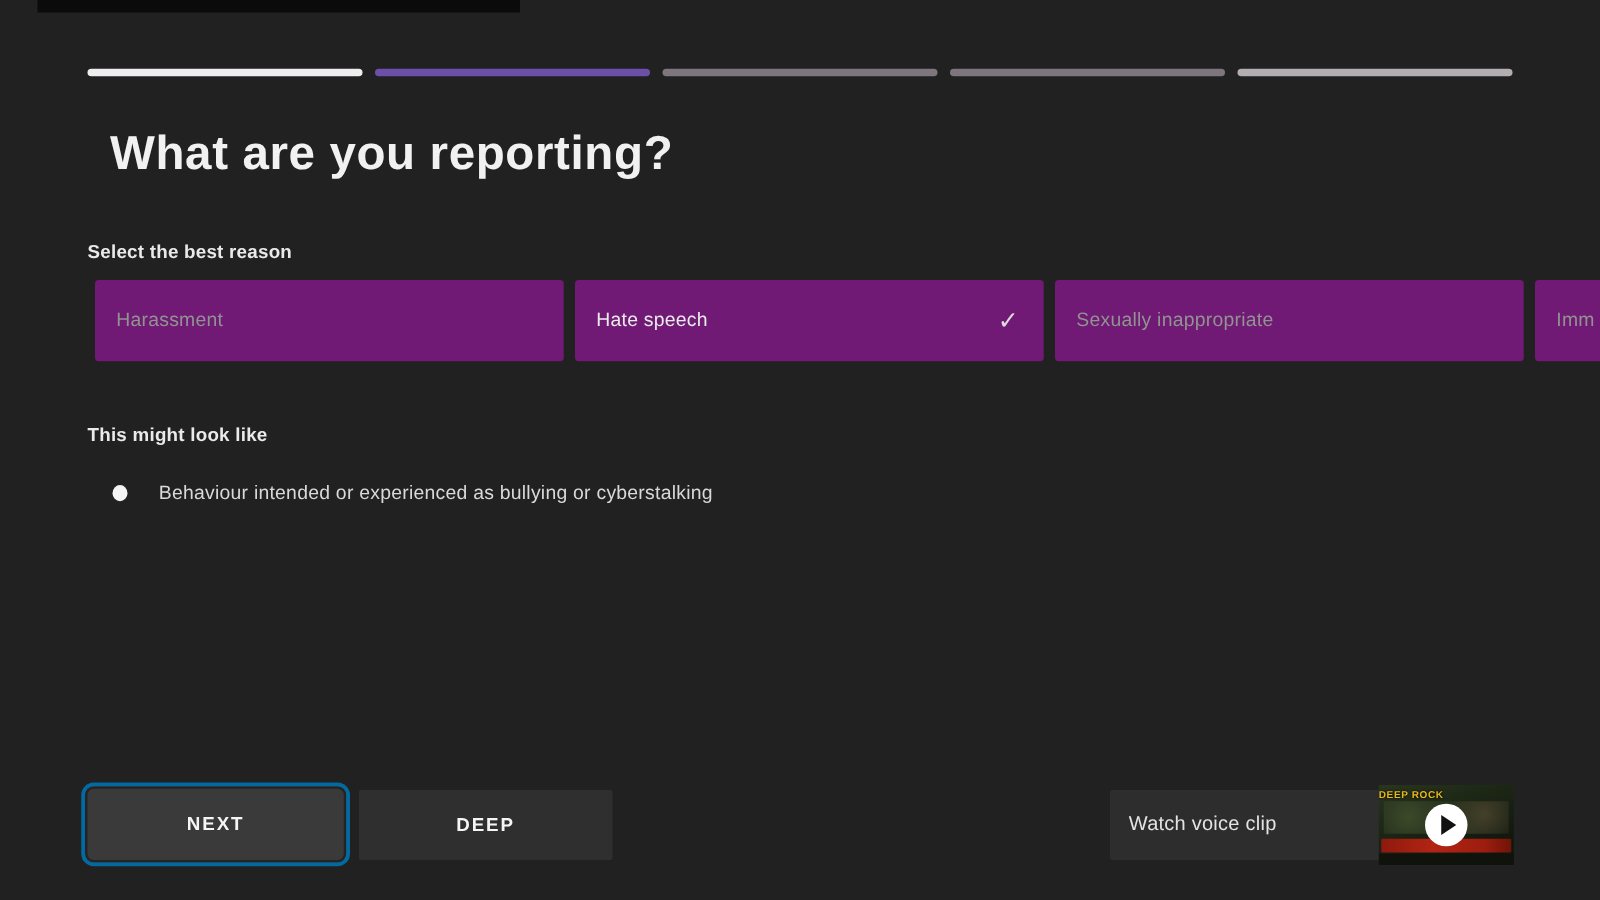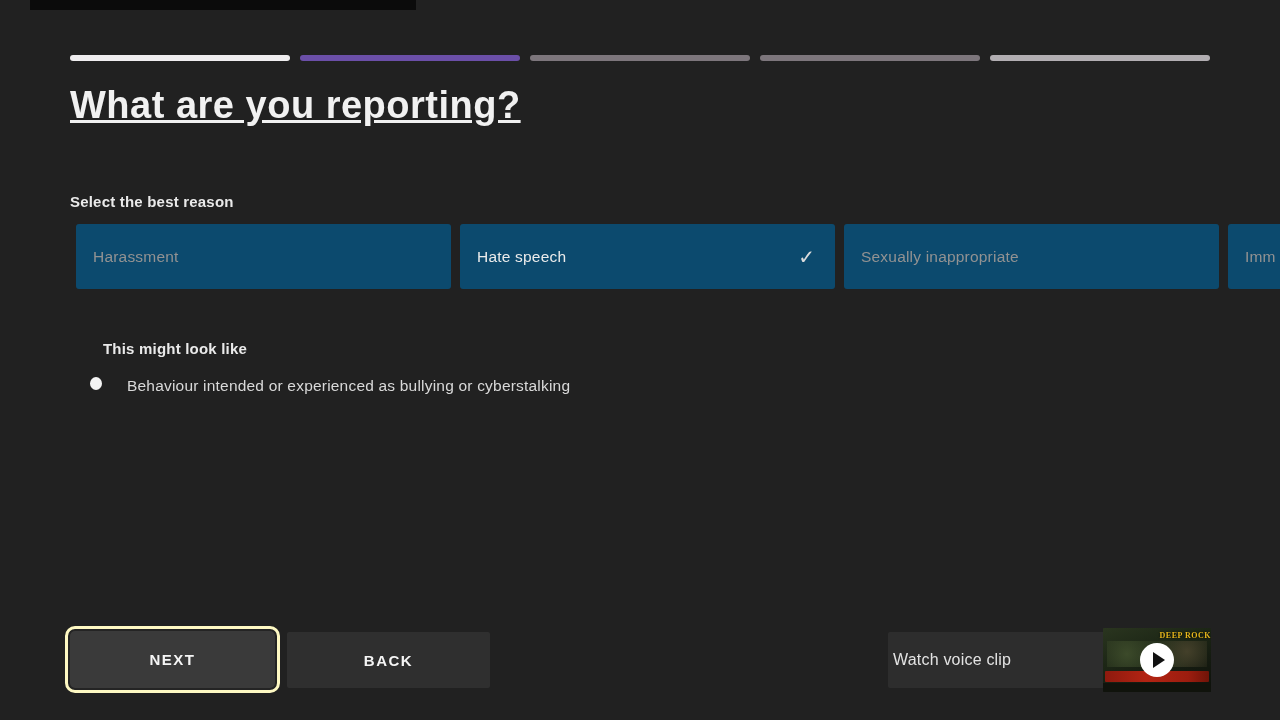--- a/index.html
+++ b/index.html
@@ -28,70 +28,69 @@
   .section-label{
     position:absolute;left:70px;
     font-size:15px;font-weight:700;color:#eaeaea;letter-spacing:.2px;
   }
   .reason-label{top:193px;}
   .cards{
     position:absolute;left:76px;top:224px;height:65px;
     display:flex;gap:9px;
   }
   .card{
-    width:375px;height:65px;background:#0c4a6e;border-radius:3px;
+    width:375px;height:65px;background:#701a75;border-radius:3px;
     display:flex;align-items:center;box-sizing:border-box;
     padding:0 20px 0 17px;flex:0 0 auto;cursor:pointer;
   }
   .card .card-label{font-size:15.5px;color:#929292;letter-spacing:.2px;flex:1;}
   .card.selected .card-label{color:#ebebeb;}
   .card .check{font-size:20px;color:#dcdcdc;line-height:1;}
   .card.partial{width:375px;}
   
-  .examples-label{top:340px;margin-left:33px;}
+  .examples-label{top:340px;}
   .bullets{position:absolute;left:90px;top:377px;}
-  .bullet-row{display:flex;height:35px;}
+  .bullet-row{display:flex;align-items:center;height:35px;}
   .bullet-dot{
     width:12px;height:13px;border-radius:50%;background:#f4f4f4;
     margin-right:25px;flex:0 0 auto;
   }
   .bullet-text{font-size:15.5px;color:#d9d9d9;letter-spacing:.2px;}
   
   .btn{
     position:absolute;display:flex;align-items:center;justify-content:center;
     font-size:15px;font-weight:700;color:#f5f5f5;letter-spacing:1.5px;
     cursor:pointer;box-sizing:border-box;
   }
   .btn-next{
     left:65px;top:626px;width:215px;height:67px;
-    background:#3a3a3a;border:3px solid #fef9c3;border-radius:10px;
+    background:#3a3a3a;border:3px solid #0369a1;border-radius:10px;
     box-shadow:inset 0 0 0 2px #242424;
   }
   .btn-back{
     left:287px;top:632px;width:203px;height:56px;
     background:#2f2f2f;border-radius:2px;
   }
   .watch-strip{
     position:absolute;left:888px;top:632px;width:322px;height:56px;
     background:#2d2d2d;border-radius:2px;cursor:pointer;
   }
   .watch-label{
-    position:absolute;left:5px;top:0;height:56px;display:flex;align-items:center;
+    position:absolute;left:15px;top:0;height:56px;display:flex;align-items:center;
     font-size:16px;color:#e3e3e3;letter-spacing:.2px;font-weight:400;
   }
   .thumb{
     position:absolute;left:215px;top:-4px;width:108px;height:64px;
     background:linear-gradient(160deg,#2a351f 0%,#1d2716 35%,#141a10 70%,#0e120b 100%);
     overflow:hidden;border-radius:1px;
   }
   .thumb-title{
-    position:absolute;left:0;right:0;top:3px;text-align:right;
+    position:absolute;left:0;right:17px;top:3px;text-align:left;
     font-size:8px;font-weight:700;color:#e8b81c;letter-spacing:.5px;
     text-shadow:0 0 2px #000;
-    font-family:Liberation Serif, serif;
   }
   .thumb-art{
     position:absolute;left:4px;right:4px;top:13px;height:26px;
     background:
       radial-gradient(circle at 20% 50%,#3c4a2a 0%,transparent 45%),
       radial-gradient(circle at 80% 40%,#44402a 0%,transparent 40%),
       radial-gradient(circle at 55% 70%,#2c3a22 0%,transparent 50%);
   }
   .thumb-redband{
     position:absolute;left:2px;right:2px;bottom:10px;height:11px;
@@ -118,21 +117,21 @@
 <div class="top-black-bar"></div>
 
 <div class="progress">
   <div class="seg" style="background: rgb(239, 237, 239);"></div>
   <div class="seg" style="background: rgb(107, 79, 168);"></div>
   <div class="seg" style="background: rgb(125, 118, 124);"></div>
   <div class="seg" style="background: rgb(125, 118, 124);"></div>
   <div class="seg" style="background: rgb(178, 174, 178);"></div>
 </div>
 
-<h1 class="page-title" style="margin:0;text-decoration:underline;">What are you reporting?</h1>
+<h1 class="page-title" style="margin:18px;">What are you reporting?</h1>
 
 <div class="section-label reason-label">Select the best reason</div>
 
 <div class="cards">
   <div class="card">
     <span class="card-label">Harassment</span>
   </div>
   <div class="card selected">
     <span class="card-label">Hate speech</span>
     <span class="check">✓</span>
@@ -152,21 +151,21 @@
     <span class="bullet-dot"></span>
     <span class="bullet-text">Behaviour intended or experienced as bullying or cyberstalking</span>
   </div>
 </div>
 
 <div class="btn btn-next">
   <span>NEXT</span>
 </div>
 
 <div class="btn btn-back">
-  <span>BACK</span>
+  <span>DEEP</span>
 </div>
 
 <div class="watch-strip">
   <div class="watch-label">Watch voice clip</div>
   <div class="thumb">
     <div class="thumb-title">DEEP ROCK</div>
     <div class="thumb-art"></div>
     <div class="thumb-redband"></div>
     <div class="thumb-bottom"></div>
     <div class="play-circle">

